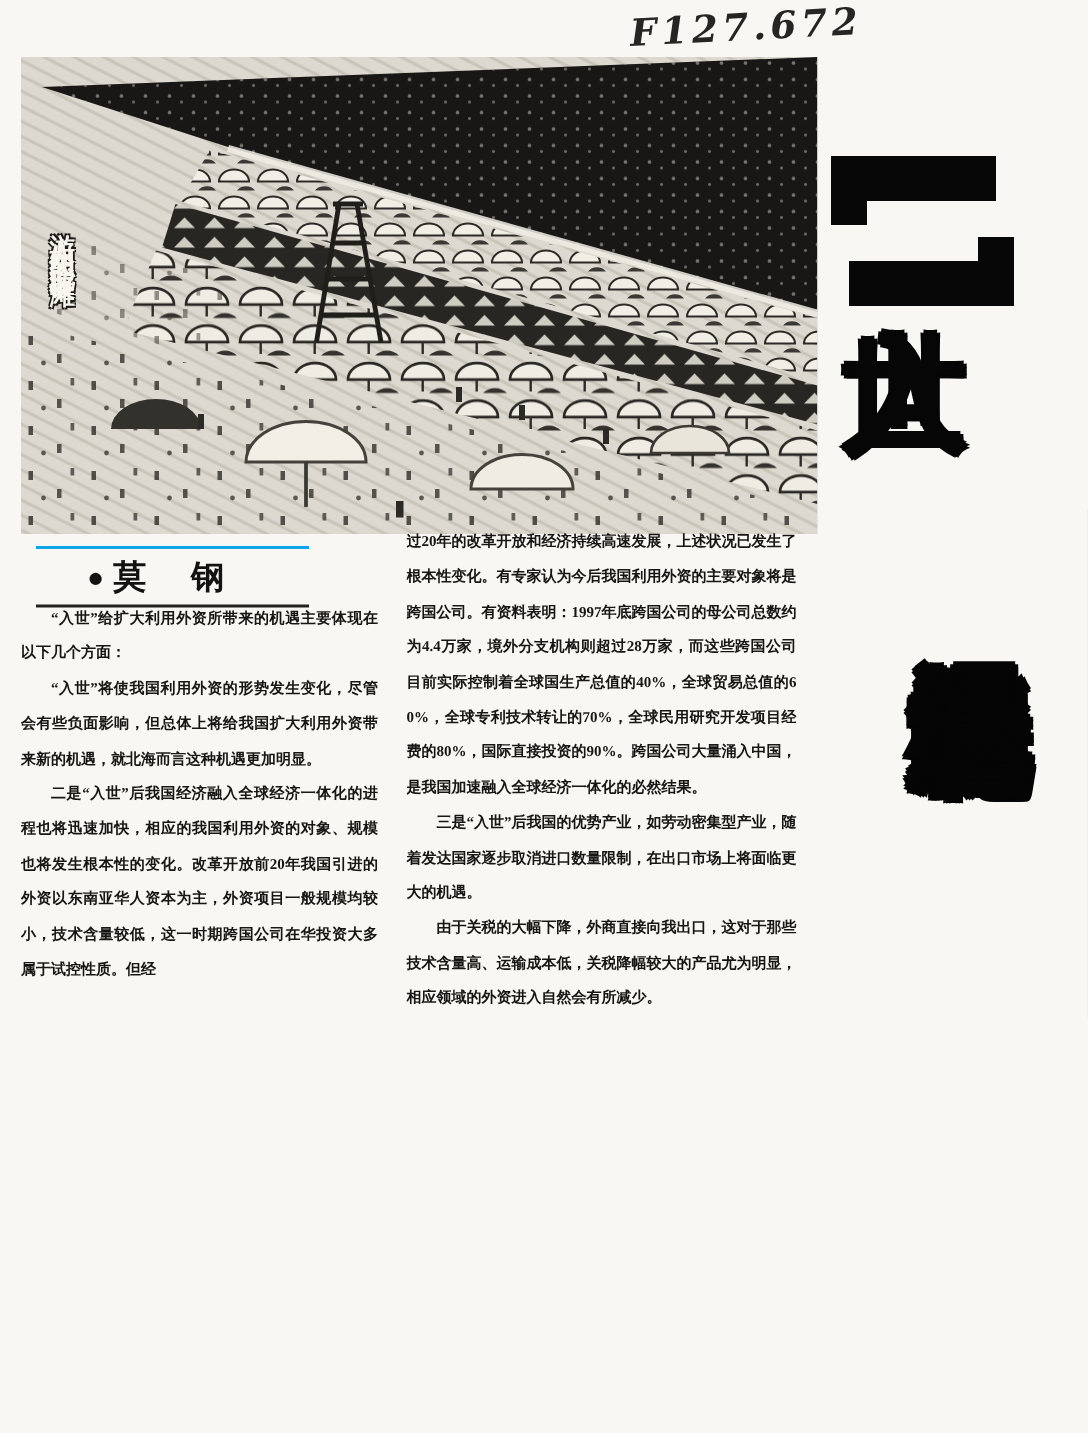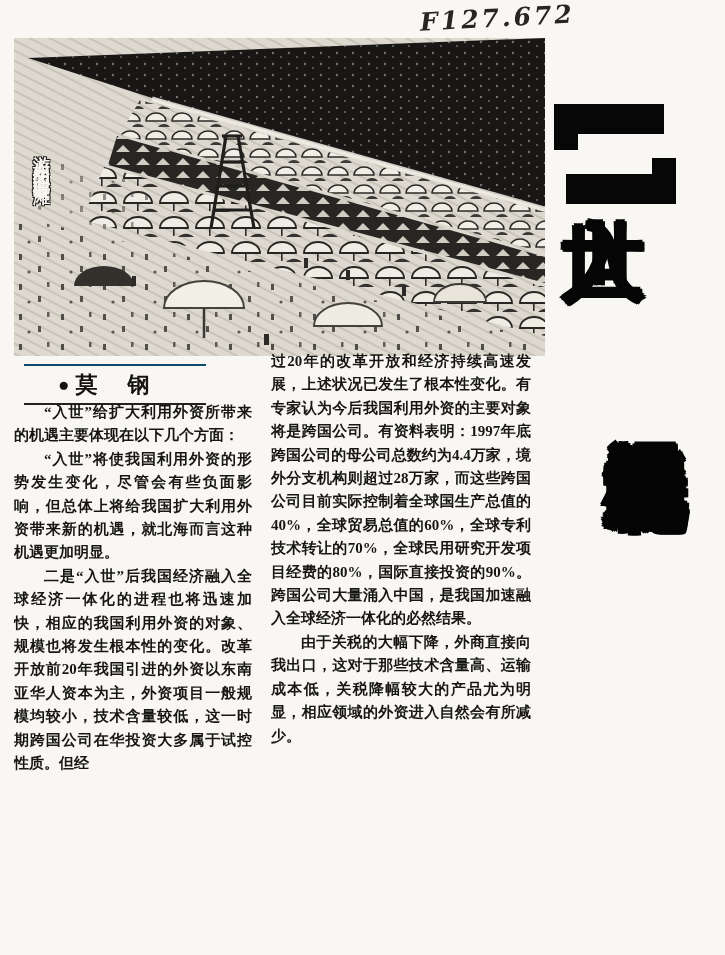--- a/index.html
+++ b/index.html
@@ -24,29 +24,29 @@
   .photo svg{display:block;width:100%;height:100%;}
   .photo-caption{
     position:absolute;left:16px;top:104px;
     writing-mode:vertical-rl;text-orientation:upright;
     font-size:17px;font-weight:700;letter-spacing:4px;color:#f7f5ee;
     text-shadow:1px 1px 0 #1c1b19,-1px -1px 0 #1c1b19,1px -1px 0 #1c1b19,-1px 1px 0 #1c1b19;
   }
   
   .byline{
     position:absolute;left:24px;top:364px;width:182px;
-    border-top:2px solid #0c4a6e;border-bottom:2px solid #23221f;
+    border-top:2px solid #0ea5e9;border-bottom:2px solid #23221f;
     padding:4px 4px 3px 34px;box-sizing:border-box;
     font-size:22px;font-weight:700;letter-spacing:4px;white-space:nowrap;
   }
   .byline .bullet{font-size:19px;vertical-align:1px;margin-right:2px;}
   
   .col{
     position:absolute;
-    font-size:15px;line-height:23.4px;
+    font-size:10px;line-height:23.4px;
     text-align:justify;text-justify:inter-character;
     word-break:break-all;overflow:hidden;
     font-weight:600;color:#171614;
   }
   .col p{margin:0;text-indent:2em;}
   .col p.cont{text-indent:0;}
   .col-left{left:14px;top:401px;width:238px;height:548px;}
   .col-right{left:271px;top:350px;width:260px;height:600px;}
   
   .bracket-block{position:absolute;left:548px;top:104px;width:112px;}
@@ -158,20 +158,21 @@
   </div>
 
   <div class="col col-left">
     <p>“入世”给扩大利用外资所带来的机遇主要体现在以下几个方面：</p>
     <p>“入世”将使我国利用外资的形势发生变化，尽管会有些负面影响，但总体上将给我国扩大利用外资带来新的机遇，就北海而言这种机遇更加明显。</p>
     <p>二是“入世”后我国经济融入全球经济一体化的进程也将迅速加快，相应的我国利用外资的对象、规模也将发生根本性的变化。改革开放前20年我国引进的外资以东南亚华人资本为主，外资项目一般规模均较小，技术含量较低，这一时期跨国公司在华投资大多属于试控性质。但经</p>
   </div>
 
   <div class="col col-right">
     <p class="cont">过20年的改革开放和经济持续高速发展，上述状况已发生了根本性变化。有专家认为今后我国利用外资的主要对象将是跨国公司。有资料表明：1997年底跨国公司的母公司总数约为4.4万家，境外分支机构则超过28万家，而这些跨国公司目前实际控制着全球国生产总值的40%，全球贸易总值的60%，全球专利技术转让的70%，全球民用研究开发项目经费的80%，国际直接投资的90%。跨国公司大量涌入中国，是我国加速融入全球经济一体化的必然结果。</p>
+    <p>三是“入世”后我国的优势产业，如劳动密集型产业，随着发达国家逐步取消进口数量限制，在出口市场上将面临更大的机遇。</p>
     <p>由于关税的大幅下降，外商直接向我出口，这对于那些技术含量高、运输成本低，关税降幅较大的产品尤为明显，相应领域的外资进入自然会有所减少。</p>
 
   </div>
 
   <div class="bracket-block">
     <div class="bracket-top"></div>
     <div class="bracket-chars">入世</div>
     <div class="bracket-bottom"></div>
   </div>
 

